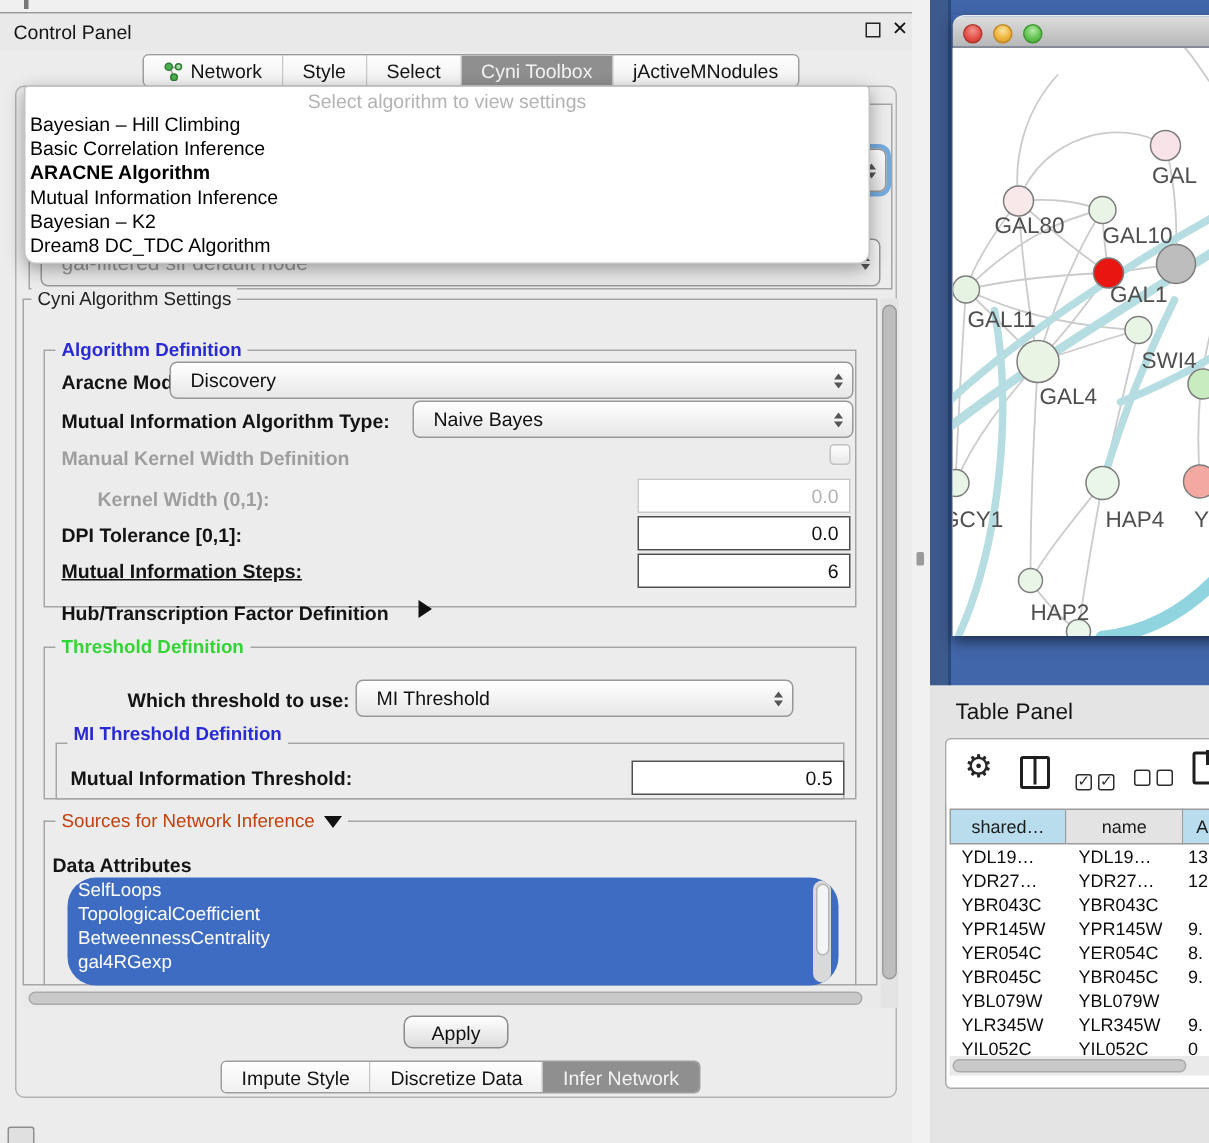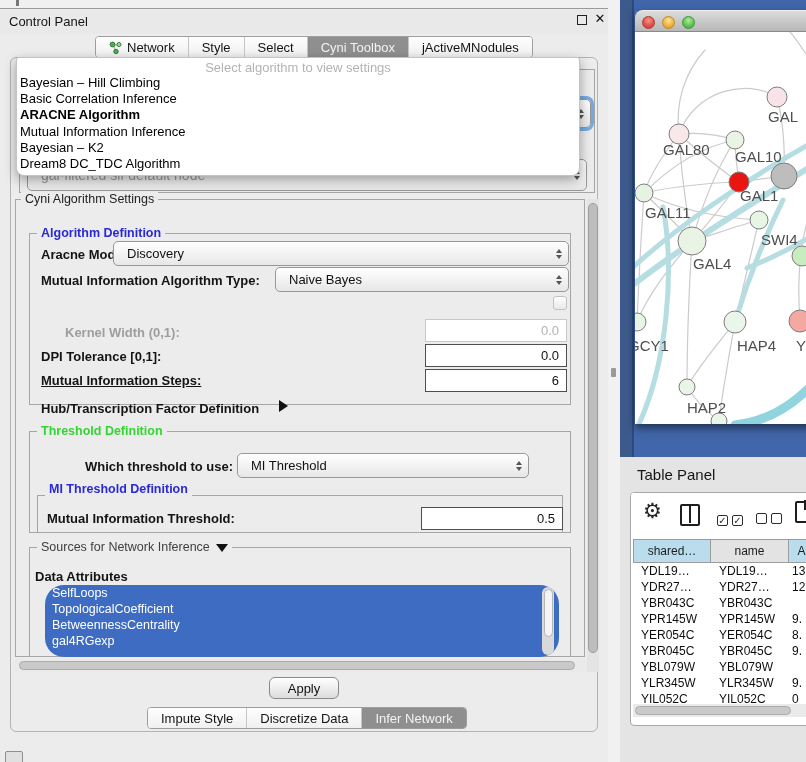--- a/index.html
+++ b/index.html
@@ -202,20 +202,21 @@
 
     <div class="lbl" style="left:30px; top:215px;">Mutual Information Algorithm Type:</div>
     <div class="combo" style="left:264px; top:209px; width:294px; height:25px;">
       <span>Naive Bayes</span>
       <span class="stepper">
           <span class="tri-up"></span>
           <span class="tri-down"></span>
         </span>
     </div>
 
+    <div class="lbl disabled" style="left:30px; top:240px;">Manual Kernel Width Definition</div>
     <div class="checkbox" style="left:542px; top:238px;"></div>
 
     <div class="lbl disabled" style="left:30px; top:267px;margin-left:24px;">Kernel Width (0,1):</div>
     <div class="tfield disabled" style="left:414px; top:261px; width:142px; height:23px;">0.0</div>
 
     <div class="lbl" style="left:30px; top:291px;">DPI Tolerance [0,1]:</div>
     <div class="tfield" style="left:414px; top:286px; width:142px; height:23px;">0.0</div>
 
     <div class="lbl" style="left:30px; top:315px;text-decoration:underline;">Mutual Information Steps:</div>
     <div class="tfield" style="left:414px; top:311px; width:142px; height:23px;">6</div>
@@ -234,21 +235,21 @@
           <span class="tri-down"></span>
         </span>
     </div>
 
     <div class="group" style="left:26px; top:437px; width:526px; height:38px;"></div>
     <div class="glabel blue" style="left:34px; top:424px;">MI Threshold Definition</div>
     <div class="lbl" style="left:36px; top:453px;">Mutual Information Threshold:</div>
     <div class="tfield" style="left:410px; top:449px; width:142px; height:23px;">0.5</div>
 
     <div class="group" style="left:18px; top:489px; width:542px; height:110px; border-bottom:none;"></div>
-    <div class="glabel" style="left:26px; top:482px; color:#404040;">
+    <div class="glabel" style="left:26px; top:482px; color:#c2410c;">
       <span>Sources for Network Inference</span><span class="arrow-down-inline"></span>
     </div>
     <div class="lbl" style="left:24px; top:511px;">Data Attributes</div>
 
     <div id="attr-list" style="left: 34px; top: 527px; background: rgb(61, 108, 194); border-radius: 19px;">
       <div class="attr-item">SelfLoops</div>
         <div class="attr-item">TopologicalCoefficient</div>
         <div class="attr-item">BetweennessCentrality</div>
         <div class="attr-item">gal4RGexp</div>
         <div id="attr-vscroll">

